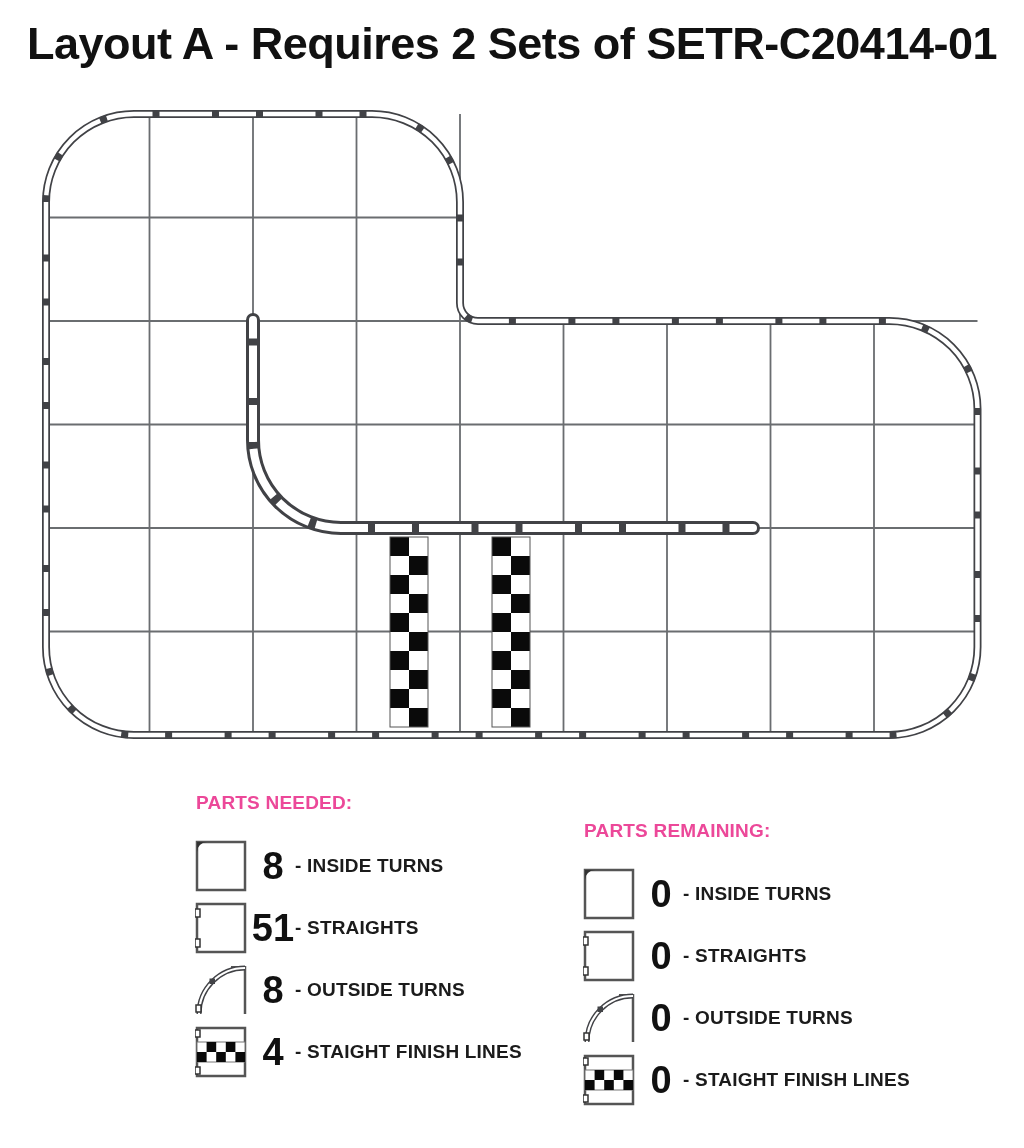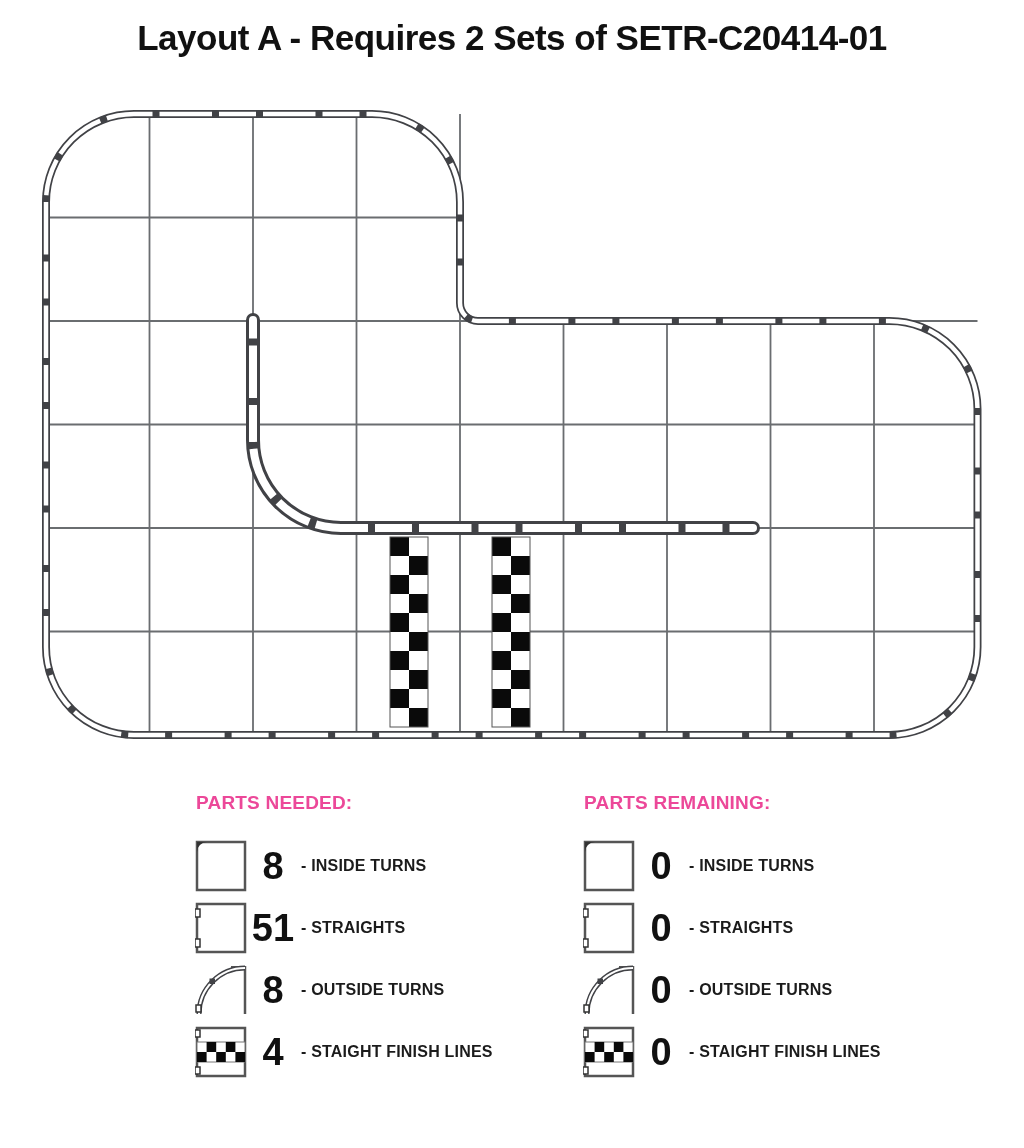--- a/index.html
+++ b/index.html
@@ -2,37 +2,37 @@
 <html><head>
 <meta charset="utf-8">
 <style>
   html,body{margin:0;padding:0;background:#fff;}
   .page{
     position:relative;width:1024px;height:1148px;background:#ffffff;
     font-family:"Liberation Sans","DejaVu Sans",sans-serif;color:#1b1b1b;overflow:hidden;
   }
   .title{
     position:absolute;top:18px;left:0;width:1024px;text-align:center;
-    font-size:35px;font-weight:bold;letter-spacing:-0.5px;margin:0;color:#111;
+    font-size:45px;font-weight:bold;letter-spacing:-0.5px;margin:0;color:#111;
   }
   svg.diagram{position:absolute;top:0;left:0;}
   .legend-col{position:absolute;width:430px;}
   .legend-col.needed{left:195px;top:792px;}
-  .legend-col.remaining{left:583px;top:792px;}
+  .legend-col.remaining{left:583px;top:820px;}
   .legend-heading{
     font-size:19px;font-weight:bold;letter-spacing:0.2px;margin:0 0 26px 1px;color:#ec4899;
   }
   .lrow{display:flex;align-items:center;height:52px;margin-bottom:10px;}
   .picon{flex:0 0 52px;width:52px;height:52px;}
   .pcount{
     flex:0 0 44px;margin-left:4px;text-align:center;
     font-size:38px;font-weight:bold;color:#111;line-height:52px;
   }
   .plabel{
-    margin-left:6px;font-size:16px;font-weight:bold;letter-spacing:0.2px;color:#1b1b1b;
+    margin-left:0;font-size:19px;font-weight:bold;letter-spacing:0.2px;color:#1b1b1b;
     white-space:nowrap;
   }
 </style>
 </head>
 <body>
 
 <div class="page">
 
   <h1 class="title">Layout A - Requires 2 Sets of SETR-C20414-01</h1>
 

